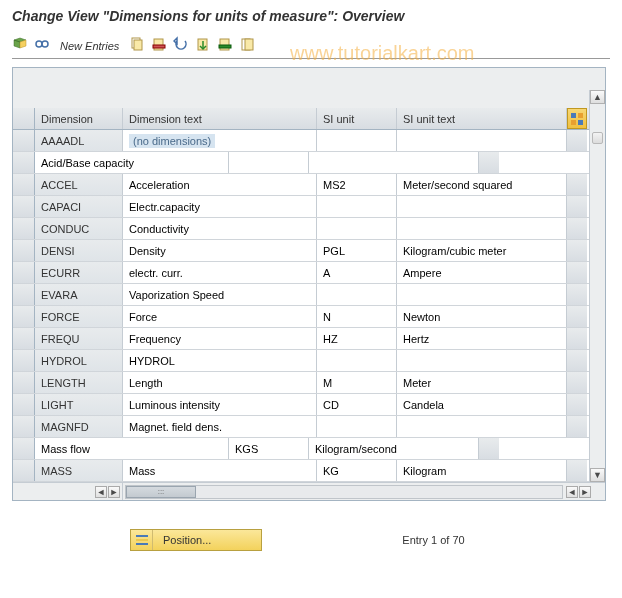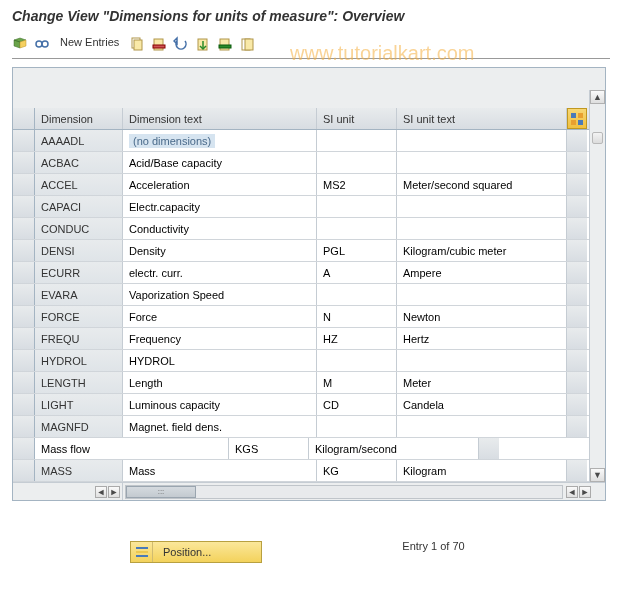--- a/index.html
+++ b/index.html
@@ -14,24 +14,25 @@
     }
     .title-bar {
       padding: 8px 12px;
       font-size: 14px;
       font-weight: bold;
       font-style: italic;
       color: #333;
     }
     .toolbar {
       display: flex;
-      align-items: flex-start;
+      align-items: flex-end;
       gap: 6px;
       padding: 4px 12px;
       font-size: 11px;
+      font-style: italic;
     }
     .toolbar .icon {
       width: 16px;
       height: 16px;
       display: inline-flex;
       align-items: center;
       justify-content: center;
     }
     .toolbar .new-entries {
       color: #333;
@@ -158,21 +159,20 @@
       margin: 28px 12px 0 130px;
     }
     .position-btn {
       display: flex;
       align-items: center;
       height: 22px;
       border: 1px solid #b8a040;
       background: linear-gradient(#fbe79a, #f3d25c);
       padding: 0 40px 0 0;
       cursor: pointer;
-      margin-top: 12px;
     }
     .position-btn .icon-box {
       width: 22px;
       height: 20px;
       display: flex;
       align-items: center;
       justify-content: center;
       border-right: 1px solid #d0bb70;
     }
     .position-btn span.lbl { padding: 0 10px; color: #333; }
@@ -261,21 +261,20 @@
         <div class="cell col-dim row-dim-cell">AAAADL</div>
         <div class="cell col-dimtxt">
           <span class="no-dim">(no dimensions)</span>
         </div>
         <div class="cell col-si"></div>
         <div class="cell col-sitxt"></div>
         <div class="cell col-end"></div>
       </div>
       <div class="row">
         <div class="cell col-sel"></div>
-        <div class="cell col-dim row-dim-cell">ACBAC</div>
         <div class="cell col-dimtxt">Acid/Base capacity</div>
         <div class="cell col-si"></div>
         <div class="cell col-sitxt"></div>
         <div class="cell col-end"></div>
       </div>
       <div class="row">
         <div class="cell col-sel"></div>
         <div class="cell col-dim row-dim-cell">ACCEL</div>
         <div class="cell col-dimtxt">Acceleration</div>
         <div class="cell col-si">MS2</div>
@@ -350,21 +349,21 @@
         <div class="cell col-sel"></div>
         <div class="cell col-dim row-dim-cell">LENGTH</div>
         <div class="cell col-dimtxt">Length</div>
         <div class="cell col-si">M</div>
         <div class="cell col-sitxt">Meter</div>
         <div class="cell col-end"></div>
       </div>
       <div class="row">
         <div class="cell col-sel"></div>
         <div class="cell col-dim row-dim-cell">LIGHT</div>
-        <div class="cell col-dimtxt">Luminous capacity</div>
+        <div class="cell col-dimtxt">Luminous intensity</div>
         <div class="cell col-si">CD</div>
         <div class="cell col-sitxt">Candela</div>
         <div class="cell col-end"></div>
       </div>
       <div class="row">
         <div class="cell col-sel"></div>
         <div class="cell col-dim row-dim-cell">MAGNFD</div>
         <div class="cell col-dimtxt">Magnet. field dens.</div>
         <div class="cell col-si"></div>
         <div class="cell col-sitxt"></div>

